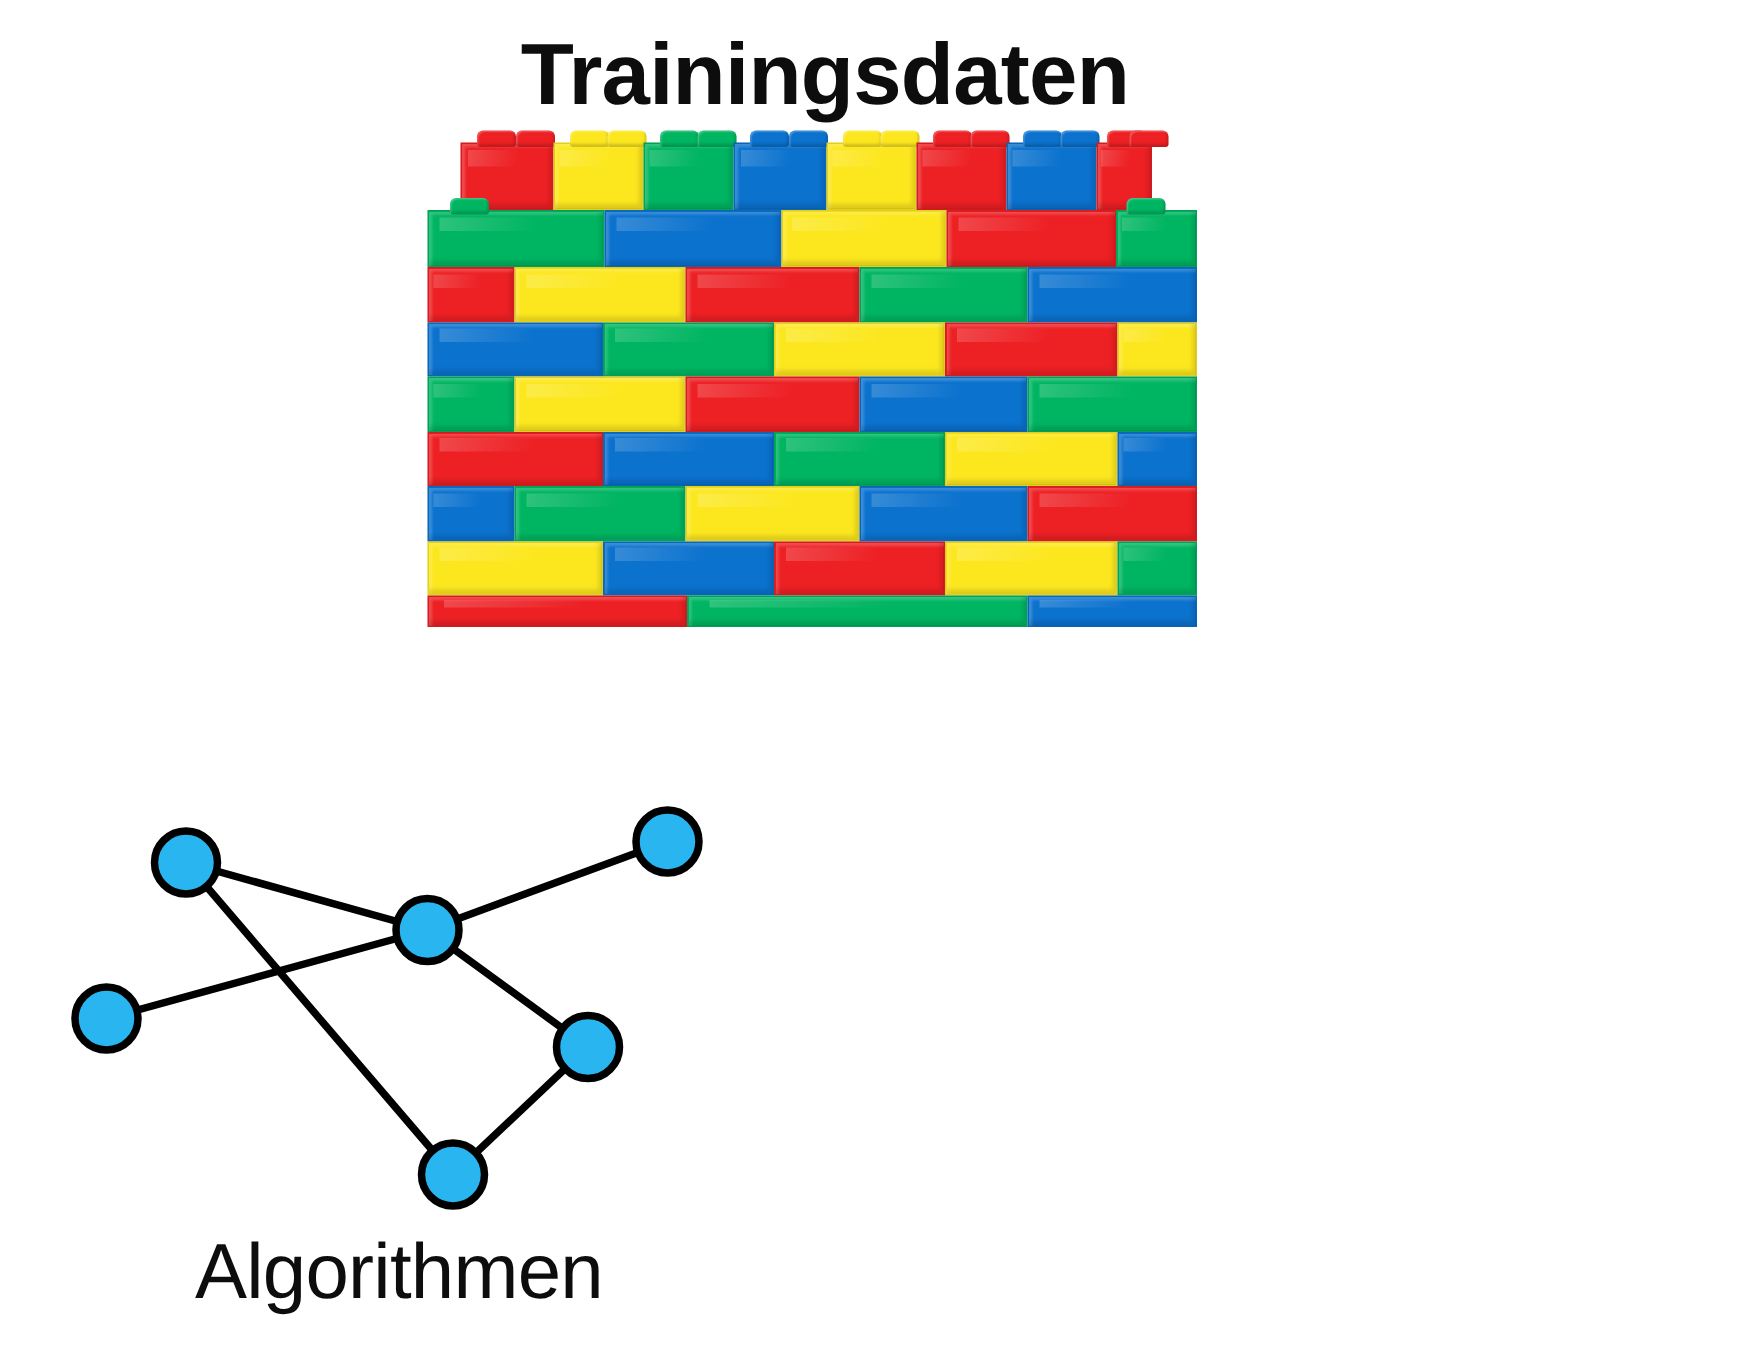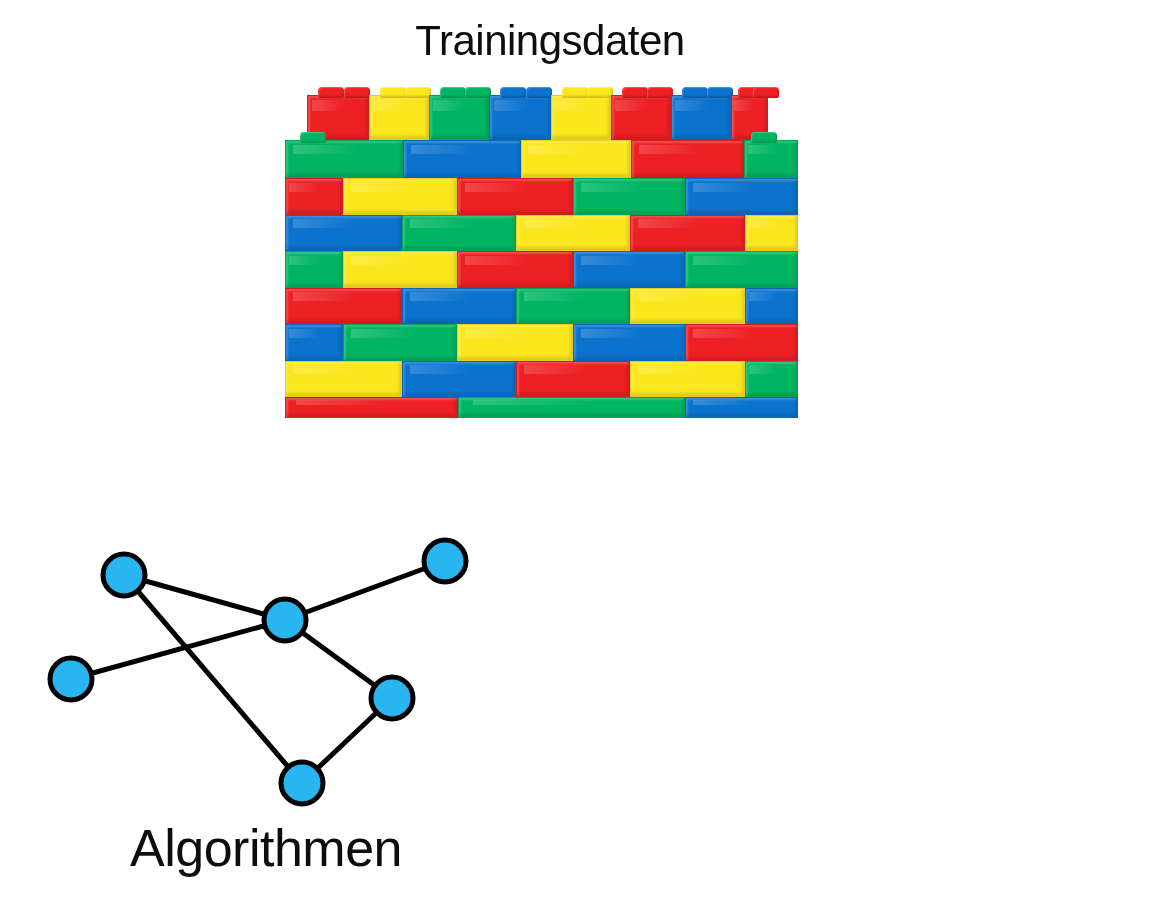--- a/index.html
+++ b/index.html
@@ -15,22 +15,22 @@
     font-family: "Liberation Sans", sans-serif;
   }
 
   
   #training-title {
     position: absolute;
     left: 0;
     top: 18px;
     width: 1100px;
     text-align: center;
-    font-size: 42px;
-    font-weight: 400;
+    font-size: 58px;
+    font-weight: 700;
     letter-spacing: -0.5px;
     color: #0d0d0d;
     line-height: 1.1;
     white-space: nowrap;
   }
   #algorithms-title {
     position: absolute;
     left: 130px;
     top: 820px;
     font-size: 52px;

